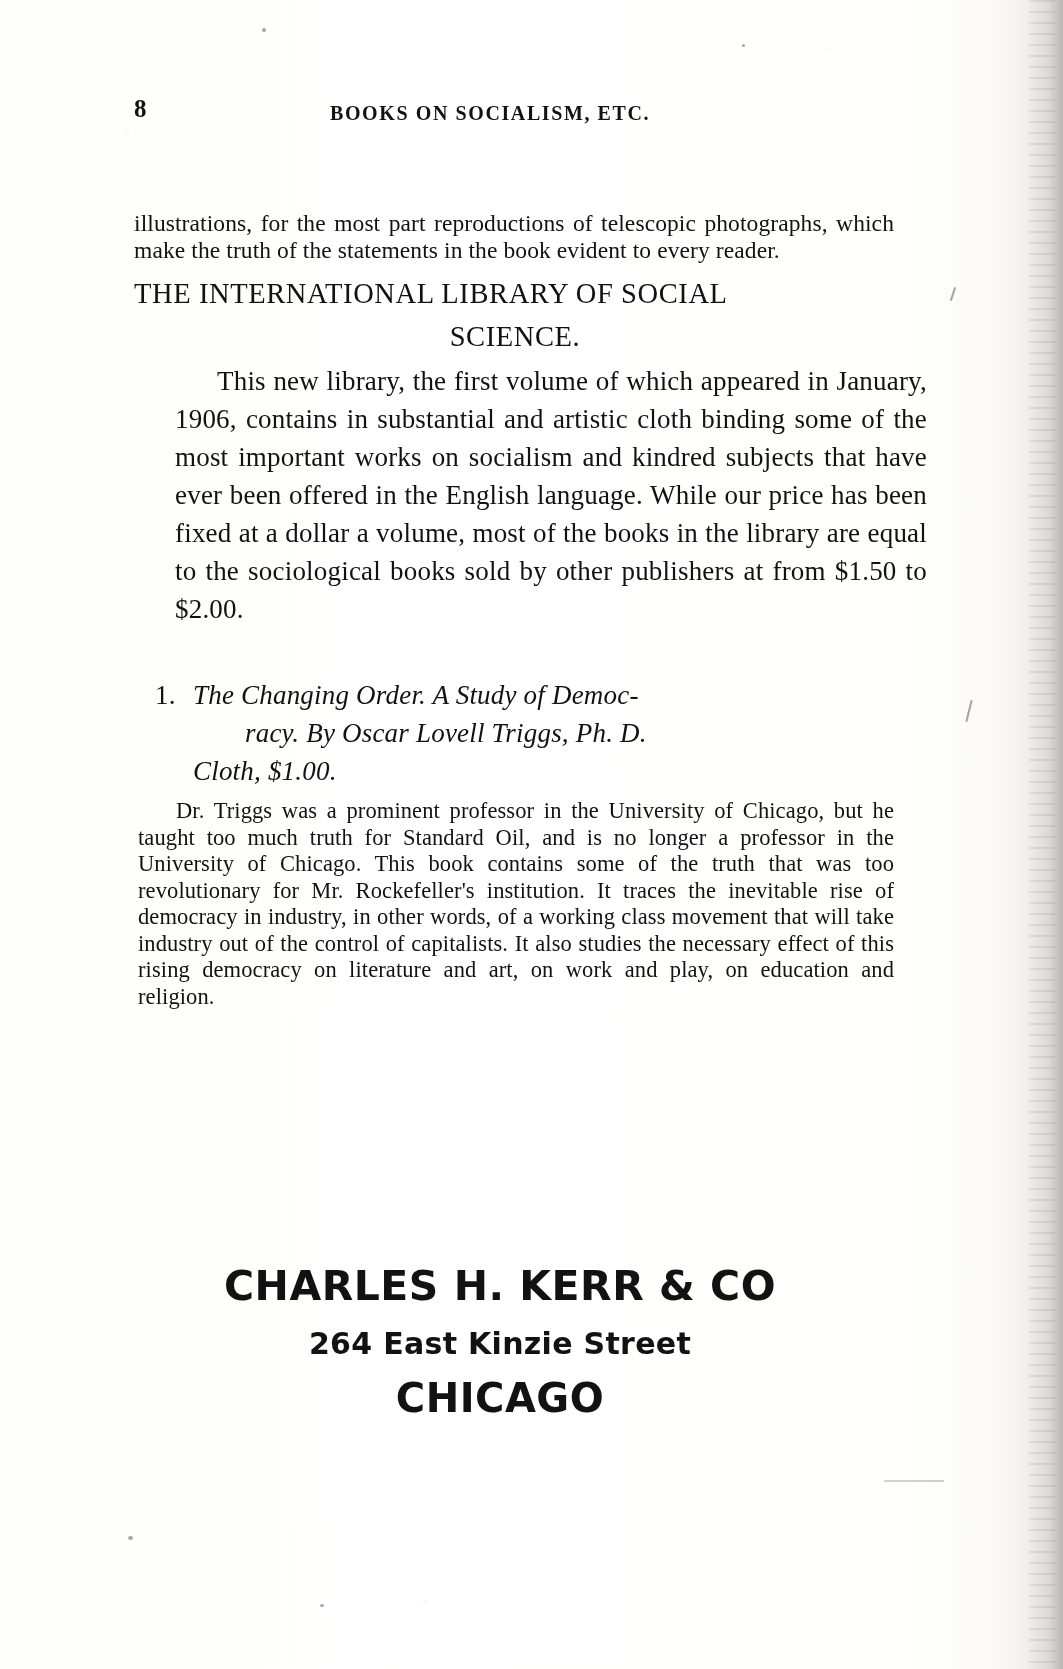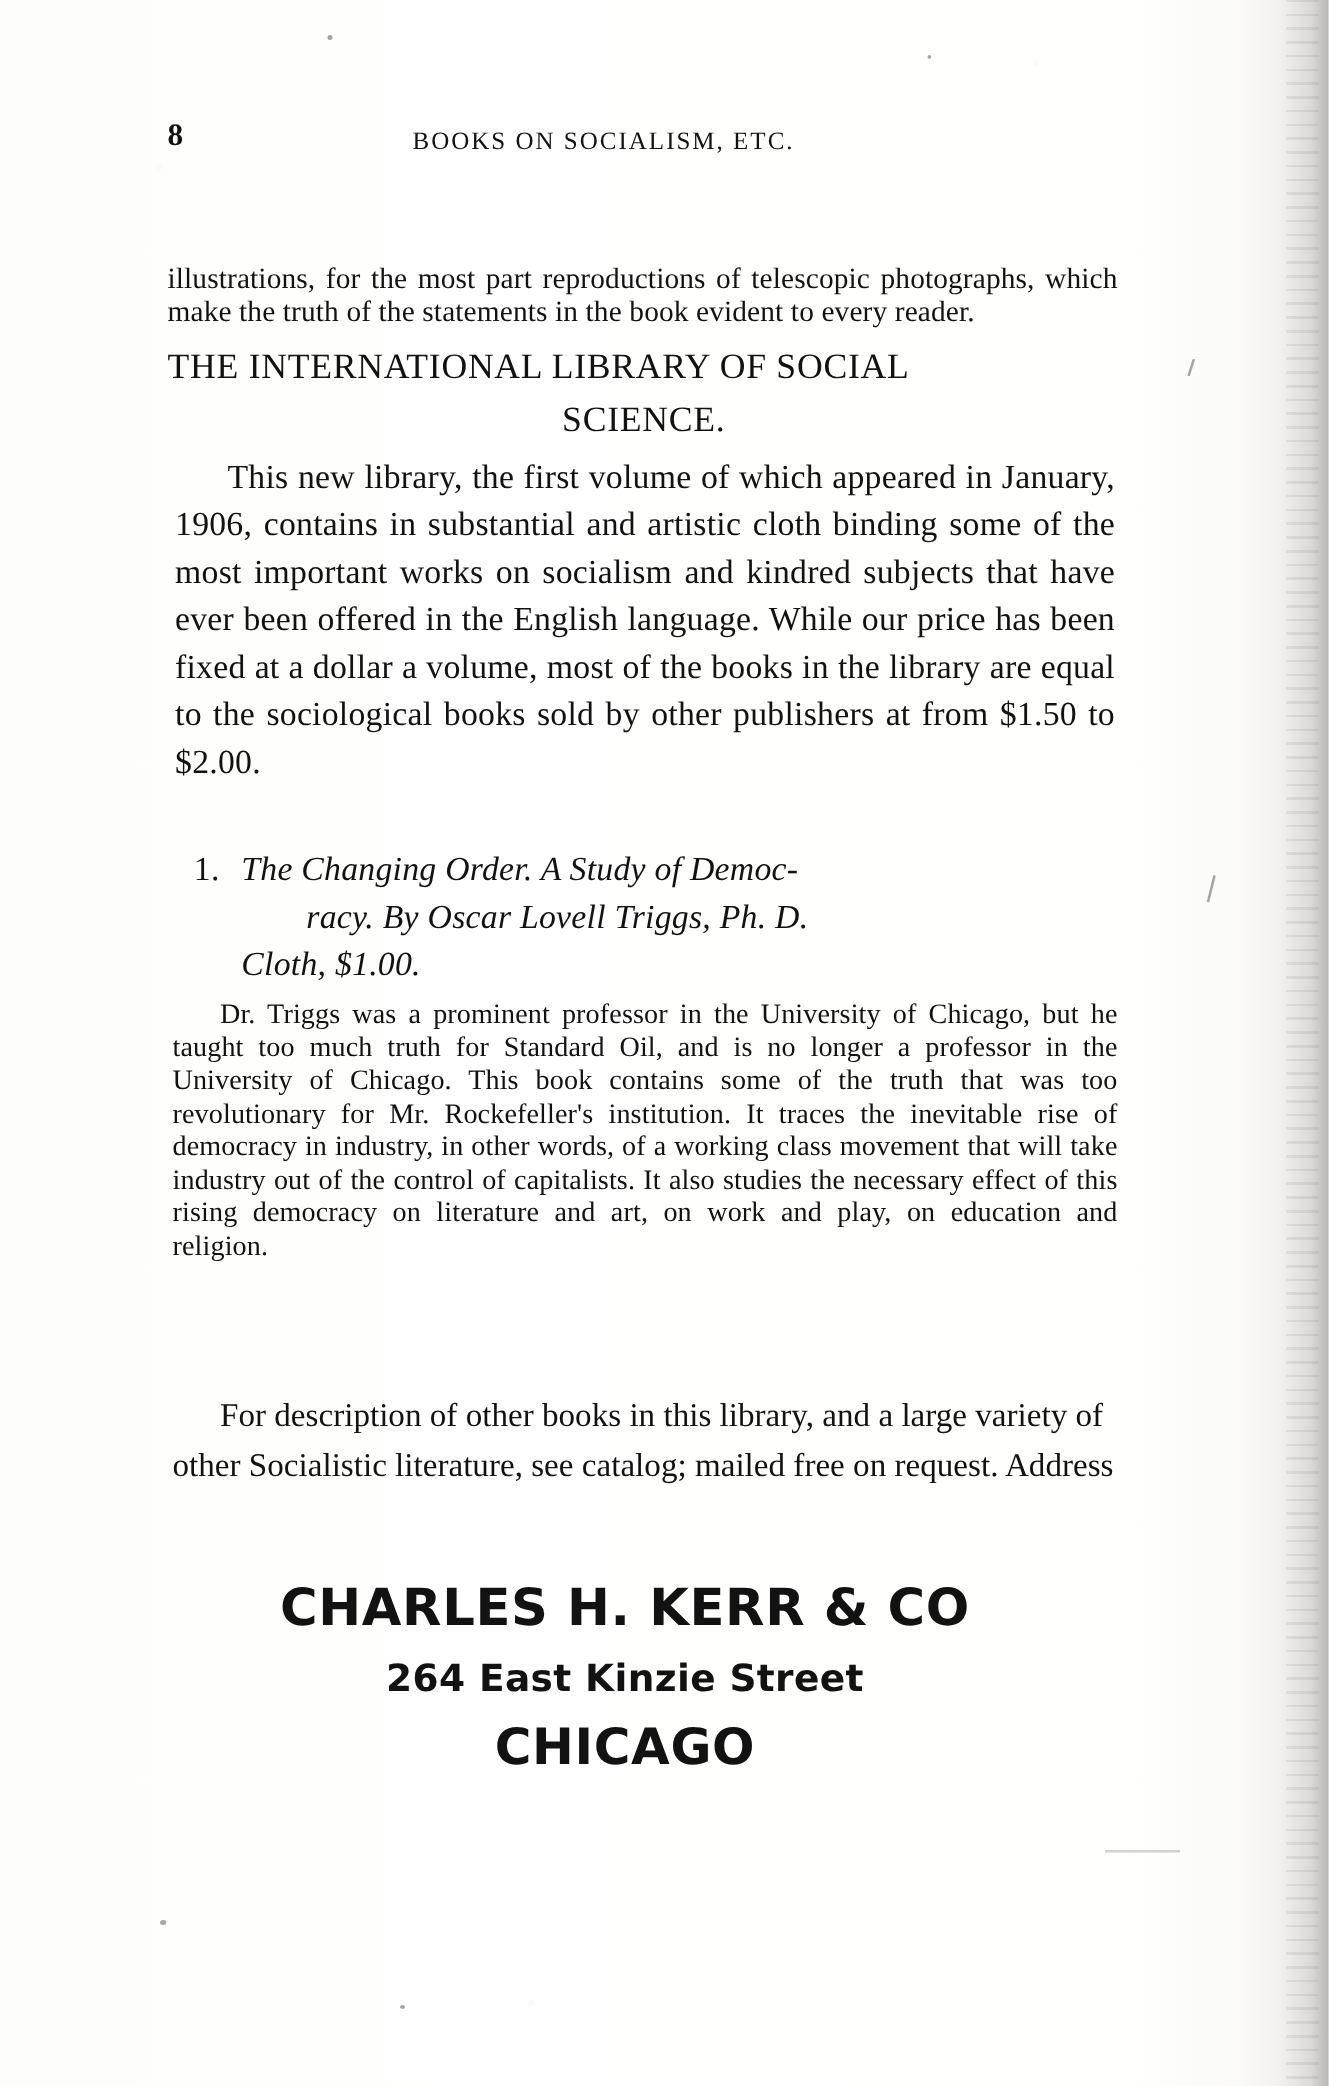--- a/index.html
+++ b/index.html
@@ -65,39 +65,40 @@
     left: 134px;
     top: 95px;
     font-weight: bold;
     font-size: 25px;
     letter-spacing: 0px;
   }
   .running-head {
     position: absolute;
     left: 330px;
     top: 102px;
-    font-weight: normal;
+    font-weight: bold;
     font-size: 20px;
     letter-spacing: 1.6px;
   }
 
   
   .block {
     position: absolute;
     text-align: justify;
   }
   .tight {
     font-size: 23.5px;
     line-height: 27px;
     letter-spacing: .1px;
   }
   .body {
     font-size: 27px;
     line-height: 38px;
     letter-spacing: .2px;
+    margin-left: 35px;
   }
   .small {
     font-size: 22.5px;
     line-height: 26.5px;
     letter-spacing: .1px;
   }
 
   .intro {
     left: 134px;
     top: 170px;
@@ -238,21 +239,20 @@
     <span class="num">1.</span>
     <span class="txt">
       <span>The Changing Order.   A Study of Democ-</span>
       <span class="cont">racy.   By Oscar Lovell Triggs, Ph. D.</span>
       <span class="cont2">Cloth, $1.00.</span>
     </span>
   </div>
 
   <div class="block small note">Dr. Triggs was a prominent professor in the University of Chicago, but he taught too much truth for Standard Oil, and is no longer a professor in the University of Chicago.   This book contains some of the truth that was too revolutionary for Mr. Rockefeller's institution.   It traces the inevitable rise of democracy in industry, in other words, of a working class movement that will take industry out of the control of capitalists.   It also studies the necessary effect of this rising democracy on literature and art, on work and play, on education and religion.</div>
 
-  <div class="block closing">For description of other books in this library, and a large variety of other Socialistic literature, see catalog; mailed free on request.   Address</div>
 
   <div class="imprint">
     <div class="firm">CHARLES H. KERR &amp; CO</div>
     <div class="addr">264 East Kinzie Street</div>
     <div class="city">CHICAGO</div>
   </div>
 
   <div class="mark m1"></div>
   <div class="mark m2"></div>
   <div class="mark m3"></div>

